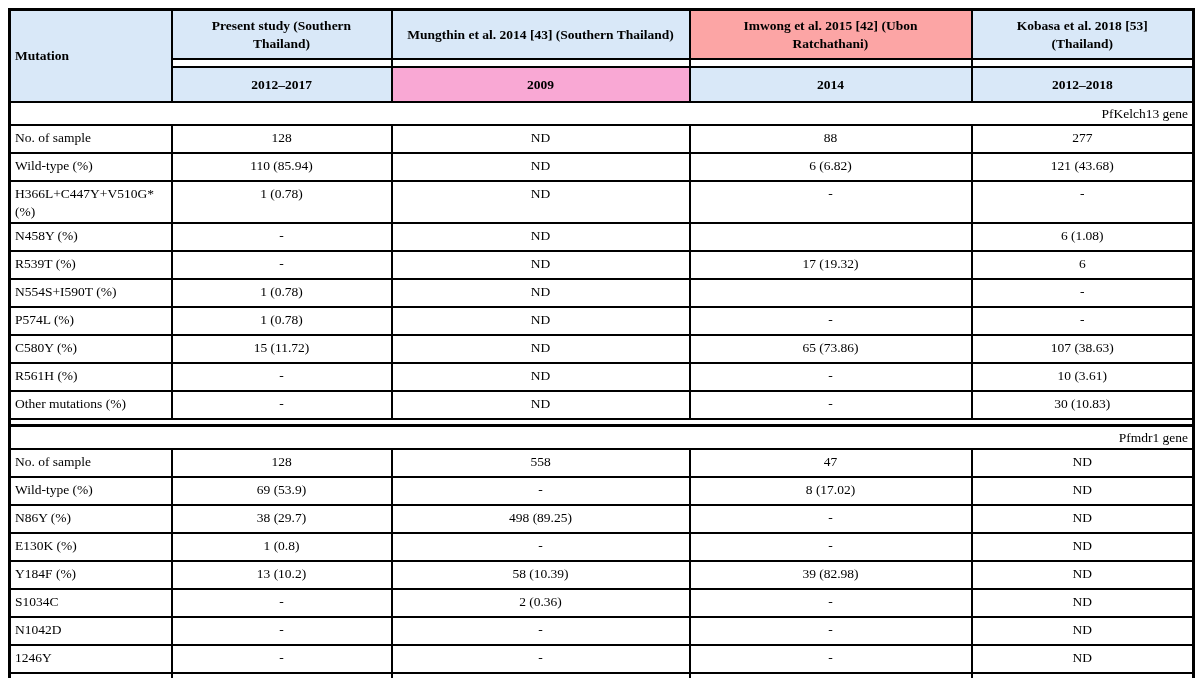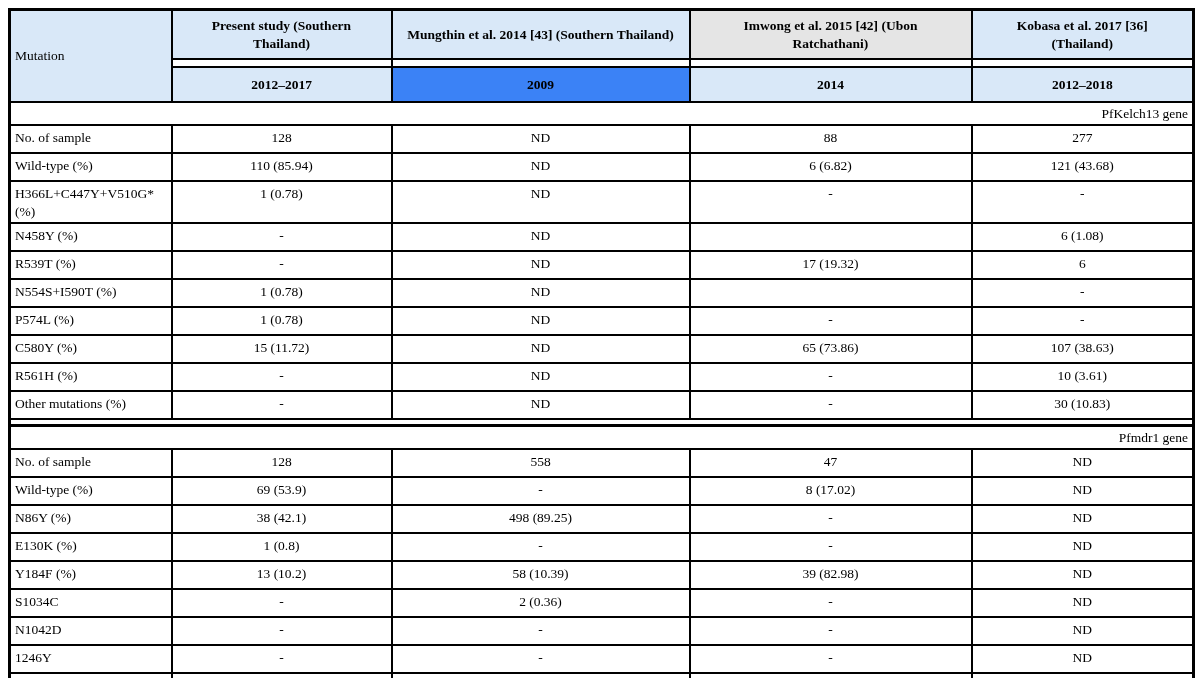--- a/index.html
+++ b/index.html
@@ -20,21 +20,21 @@
     font-size: 13.5px;
     line-height: 1.3;
     color: #000;
     overflow: hidden;
     word-wrap: break-word;
   }
   
   th.corner {
     text-align: left;
     vertical-align: middle;
-    font-weight: normal;
+    font-weight: bold;
     padding: 2px 4px;
   }
   th.study {
     text-align: center;
     vertical-align: middle;
     font-weight: bold;
     height: 43px;
     padding: 2px 14px;
   }
   tr.hsep td {
@@ -88,32 +88,32 @@
     <col style="width:220px">
     <col style="width:298px">
     <col style="width:282px">
     <col style="width:222px">
   </colgroup>
   <thead>
     <tr>
       <th class="corner hdr" rowspan="3" style="background: rgb(217, 232, 248);">Mutation</th>
       <th class="study hdr" style="background: rgb(217, 232, 248);">Present study (Southern Thailand)</th>
       <th class="study hdr" style="background: rgb(217, 232, 248); padding-left: 14px;">Mungthin et al. 2014 [43] (Southern Thailand)</th>
-      <th class="study hdr" style="background: #e5e5e5;">Imwong et al. 2015 [42] (Ubon Ratchathani)</th>
-      <th class="study hdr" style="background: rgb(217, 232, 248);">Kobasa et al. 2017 [36] (Thailand)</th>
+      <th class="study hdr" style="background: #fca5a5;">Imwong et al. 2015 [42] (Ubon Ratchathani)</th>
+      <th class="study hdr" style="background: rgb(217, 232, 248);">Kobasa et al. 2018 [53] (Thailand)</th>
     </tr>
     <tr class="hsep">
       <td></td>
       <td></td>
       <td></td>
       <td></td>
     </tr>
     <tr class="year">
       <th class="hdr" style="background: rgb(217, 232, 248);">2012–2017</th>
-      <th class="hdr" style="background: #3b82f6; font-family: Liberation Serif, serif;">2009</th>
+      <th class="hdr" style="background: #f9a8d4; font-family: Liberation Serif, serif;">2009</th>
       <th class="hdr" style="background: rgb(217, 232, 248);">2014</th>
       <th class="hdr" style="background: rgb(217, 232, 248);">2012–2018</th>
     </tr>
   </thead>
   <tbody id="table-body">
       <tr class="section-row">
         <td colspan="5">PfKelch13 gene</td>
       </tr>
       <tr>
         <td class="label-cell">No. of sample</td>
@@ -200,21 +200,21 @@
       </tr>
       <tr>
         <td class="label-cell">Wild-type (%)</td>
         <td class="value-cell">69 (53.9)</td>
         <td class="value-cell">-</td>
         <td class="value-cell">8 (17.02)</td>
         <td class="value-cell">ND</td>
       </tr>
       <tr>
         <td class="label-cell">N86Y (%)</td>
-        <td class="value-cell">38 (42.1)</td>
+        <td class="value-cell">38 (29.7)</td>
         <td class="value-cell">498 (89.25)</td>
         <td class="value-cell">-</td>
         <td class="value-cell">ND</td>
       </tr>
       <tr>
         <td class="label-cell">E130K (%)</td>
         <td class="value-cell">1 (0.8)</td>
         <td class="value-cell">-</td>
         <td class="value-cell">-</td>
         <td class="value-cell">ND</td>

